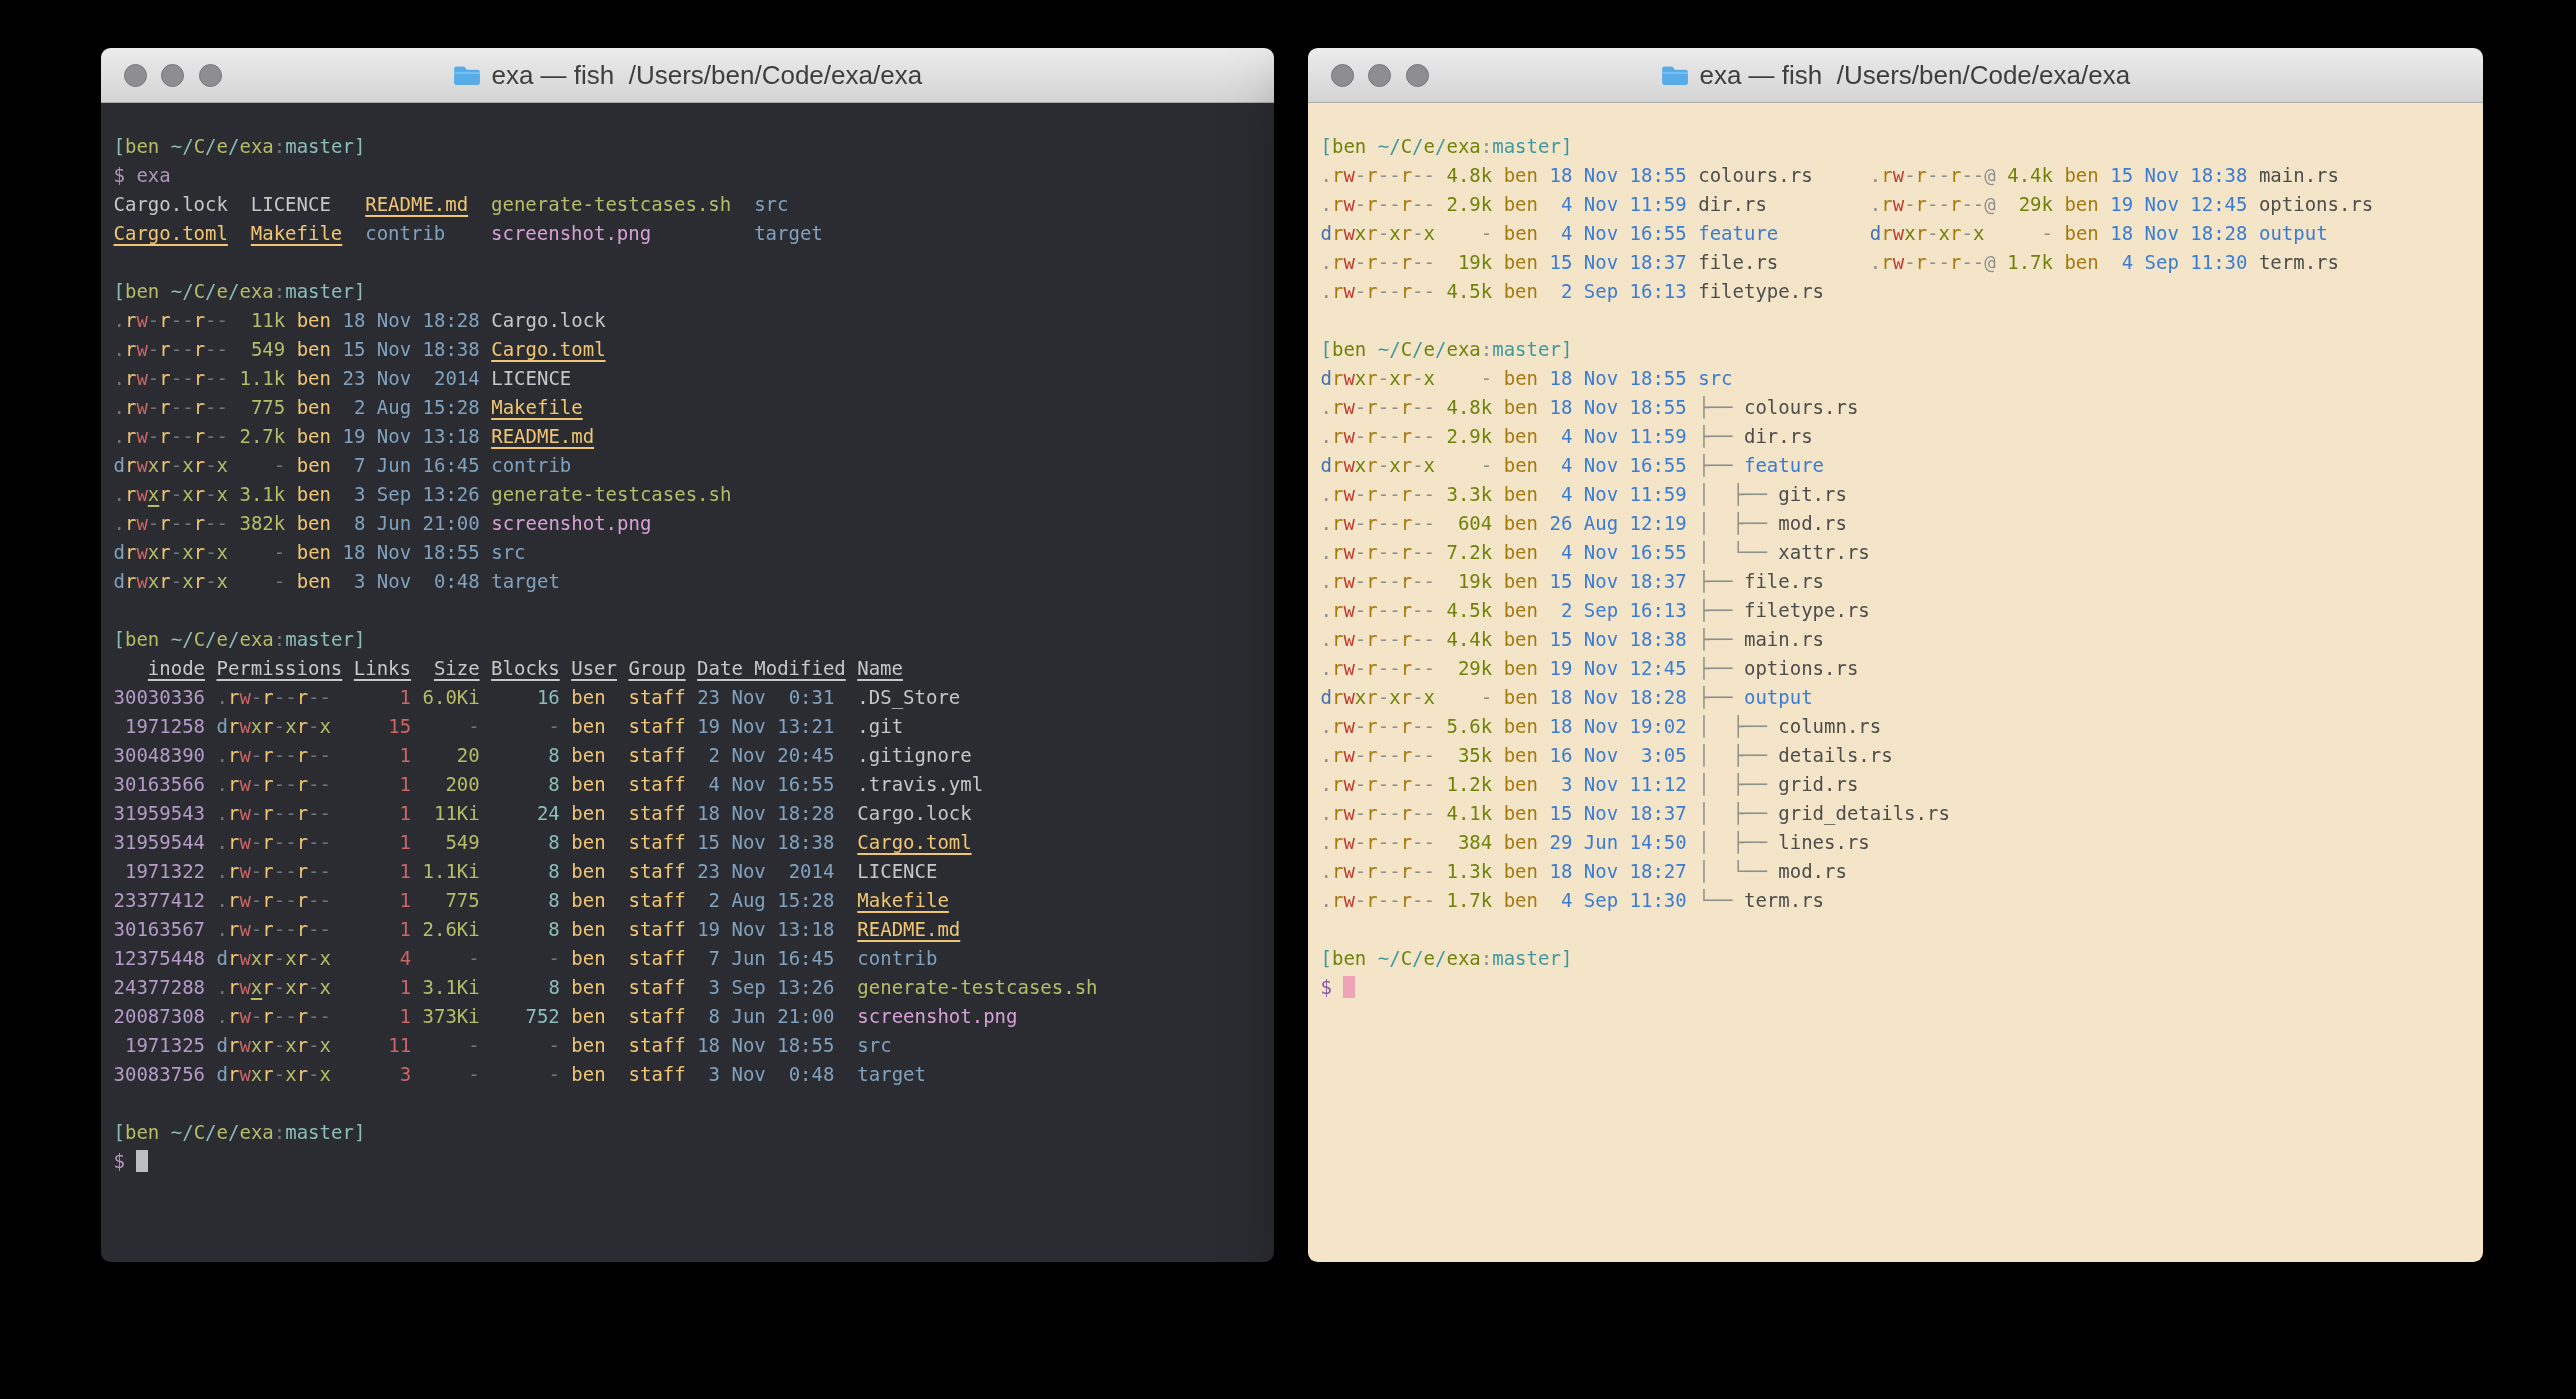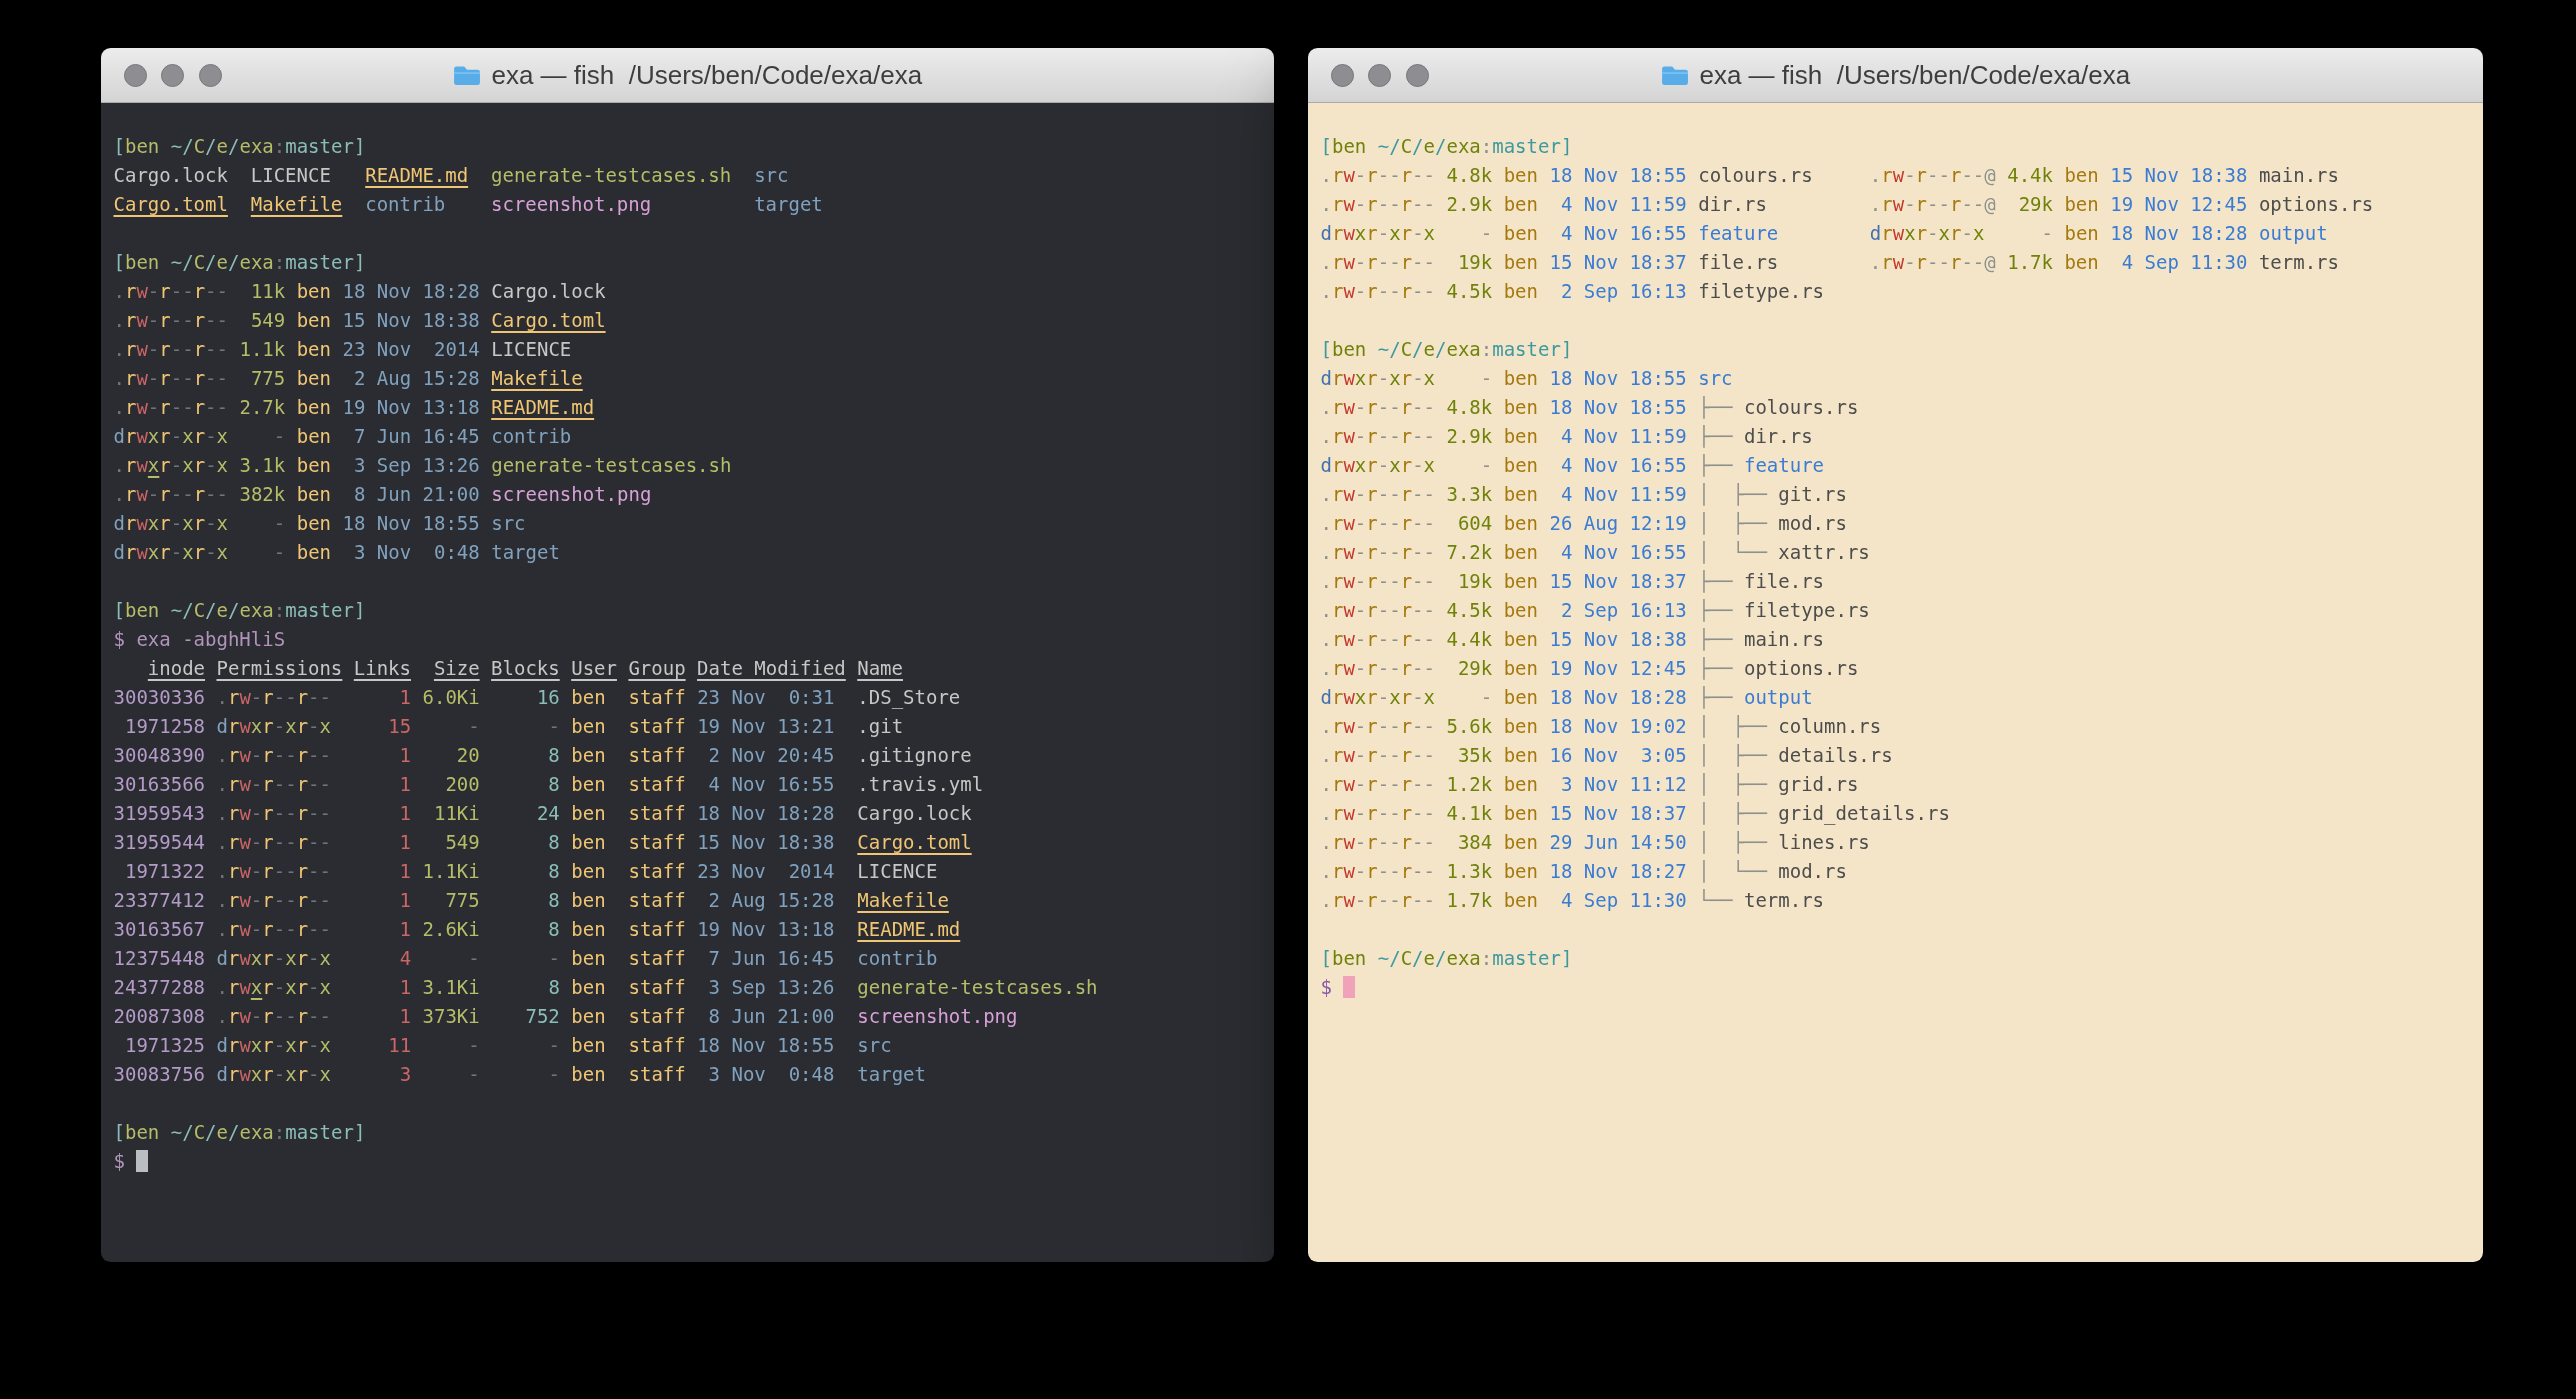--- a/index.html
+++ b/index.html
@@ -72,37 +72,37 @@
     <div class="title">
       <svg width="29" height="23" viewBox="0 0 30 24">
         <path d="M1 5 Q1 2.5 3.5 2.5 h8 l3 3.5 h11 Q28 6 28 8.5 v11 Q28 22 25.5 22 h-22 Q1 22 1 19.5 Z" fill="#58ade9"></path>
         <path d="M1 8.5 h27 v2 h-27 Z" fill="#79c2f2"></path>
       </svg>
       <span>exa — fish  /Users/ben/Code/exa/exa</span>
     </div>
   </div>
   <div class="term-body" style="background-color: rgb(42, 44, 49);">
       <div class="term-line"><span style="color: rgb(138, 190, 183);">[</span><span style="color: rgb(181, 189, 104);">ben</span><span style="color: rgb(197, 200, 198);"> </span><span style="color: rgb(138, 190, 183);">~</span><span style="color: rgb(138, 190, 183);">/</span><span style="color: rgb(181, 189, 104);">C</span><span style="color: rgb(138, 190, 183);">/</span><span style="color: rgb(181, 189, 104);">e</span><span style="color: rgb(138, 190, 183);">/</span><span style="color: rgb(181, 189, 104);">exa</span><span style="color: rgb(112, 117, 125);">:</span><span style="color: rgb(138, 190, 183);">master</span><span style="color: rgb(138, 190, 183);">]</span></div>
+      <div class="term-line"><span style="color: rgb(178, 148, 187);">$ exa</span></div>
       <div class="term-line"><span style="color: rgb(197, 200, 198);">Cargo.lock</span><span style="color: rgb(197, 200, 198);">  </span><span style="color: rgb(197, 200, 198);">LICENCE</span><span style="color: rgb(197, 200, 198);">   </span><span class="u" style="color: rgb(240, 198, 116);">README.md</span><span style="color: rgb(197, 200, 198);">  </span><span style="color: rgb(181, 189, 104);">generate-testcases.sh</span><span style="color: rgb(197, 200, 198);">  </span><span style="color: rgb(129, 162, 190);">src</span></div>
       <div class="term-line"><span class="u" style="color: rgb(240, 198, 116);">Cargo.toml</span><span style="color: rgb(197, 200, 198);">  </span><span class="u" style="color: rgb(240, 198, 116);">Makefile</span><span style="color: rgb(197, 200, 198);">  </span><span style="color: rgb(129, 162, 190);">contrib</span><span style="color: rgb(197, 200, 198);">    </span><span style="color: rgb(215, 161, 215);">screenshot.png</span><span style="color: rgb(197, 200, 198);">         </span><span style="color: rgb(129, 162, 190);">target</span></div>
       <div class="term-line">&nbsp;</div>
       <div class="term-line"><span style="color: rgb(138, 190, 183);">[</span><span style="color: rgb(181, 189, 104);">ben</span><span style="color: rgb(197, 200, 198);"> </span><span style="color: rgb(138, 190, 183);">~</span><span style="color: rgb(138, 190, 183);">/</span><span style="color: rgb(181, 189, 104);">C</span><span style="color: rgb(138, 190, 183);">/</span><span style="color: rgb(181, 189, 104);">e</span><span style="color: rgb(138, 190, 183);">/</span><span style="color: rgb(181, 189, 104);">exa</span><span style="color: rgb(112, 117, 125);">:</span><span style="color: rgb(138, 190, 183);">master</span><span style="color: rgb(138, 190, 183);">]</span></div>
       <div class="term-line"><span style="color: rgb(112, 117, 125);">.</span><span style="color: rgb(240, 198, 116);">r</span><span style="color: rgb(204, 102, 102);">w</span><span style="color: rgb(112, 117, 125);">-</span><span style="color: rgb(240, 198, 116);">r</span><span style="color: rgb(112, 117, 125);">--</span><span style="color: rgb(240, 198, 116);">r</span><span style="color: rgb(112, 117, 125);">--</span><span style="color: rgb(197, 200, 198);"> </span><span style="color: rgb(181, 189, 104);"> 11k</span><span style="color: rgb(197, 200, 198);"> </span><span style="color: rgb(240, 198, 116);">ben</span><span style="color: rgb(197, 200, 198);"> </span><span style="color: rgb(129, 162, 190);">18 Nov 18:28</span><span style="color: rgb(197, 200, 198);"> </span><span style="color: rgb(197, 200, 198);">Cargo.lock</span></div>
       <div class="term-line"><span style="color: rgb(112, 117, 125);">.</span><span style="color: rgb(240, 198, 116);">r</span><span style="color: rgb(204, 102, 102);">w</span><span style="color: rgb(112, 117, 125);">-</span><span style="color: rgb(240, 198, 116);">r</span><span style="color: rgb(112, 117, 125);">--</span><span style="color: rgb(240, 198, 116);">r</span><span style="color: rgb(112, 117, 125);">--</span><span style="color: rgb(197, 200, 198);"> </span><span style="color: rgb(181, 189, 104);"> 549</span><span style="color: rgb(197, 200, 198);"> </span><span style="color: rgb(240, 198, 116);">ben</span><span style="color: rgb(197, 200, 198);"> </span><span style="color: rgb(129, 162, 190);">15 Nov 18:38</span><span style="color: rgb(197, 200, 198);"> </span><span class="u" style="color: rgb(240, 198, 116);">Cargo.toml</span></div>
       <div class="term-line"><span style="color: rgb(112, 117, 125);">.</span><span style="color: rgb(240, 198, 116);">r</span><span style="color: rgb(204, 102, 102);">w</span><span style="color: rgb(112, 117, 125);">-</span><span style="color: rgb(240, 198, 116);">r</span><span style="color: rgb(112, 117, 125);">--</span><span style="color: rgb(240, 198, 116);">r</span><span style="color: rgb(112, 117, 125);">--</span><span style="color: rgb(197, 200, 198);"> </span><span style="color: rgb(181, 189, 104);">1.1k</span><span style="color: rgb(197, 200, 198);"> </span><span style="color: rgb(240, 198, 116);">ben</span><span style="color: rgb(197, 200, 198);"> </span><span style="color: rgb(129, 162, 190);">23 Nov  2014</span><span style="color: rgb(197, 200, 198);"> </span><span style="color: rgb(197, 200, 198);">LICENCE</span></div>
       <div class="term-line"><span style="color: rgb(112, 117, 125);">.</span><span style="color: rgb(240, 198, 116);">r</span><span style="color: rgb(204, 102, 102);">w</span><span style="color: rgb(112, 117, 125);">-</span><span style="color: rgb(240, 198, 116);">r</span><span style="color: rgb(112, 117, 125);">--</span><span style="color: rgb(240, 198, 116);">r</span><span style="color: rgb(112, 117, 125);">--</span><span style="color: rgb(197, 200, 198);"> </span><span style="color: rgb(181, 189, 104);"> 775</span><span style="color: rgb(197, 200, 198);"> </span><span style="color: rgb(240, 198, 116);">ben</span><span style="color: rgb(197, 200, 198);"> </span><span style="color: rgb(129, 162, 190);"> 2 Aug 15:28</span><span style="color: rgb(197, 200, 198);"> </span><span class="u" style="color: rgb(240, 198, 116);">Makefile</span></div>
       <div class="term-line"><span style="color: rgb(112, 117, 125);">.</span><span style="color: rgb(240, 198, 116);">r</span><span style="color: rgb(204, 102, 102);">w</span><span style="color: rgb(112, 117, 125);">-</span><span style="color: rgb(240, 198, 116);">r</span><span style="color: rgb(112, 117, 125);">--</span><span style="color: rgb(240, 198, 116);">r</span><span style="color: rgb(112, 117, 125);">--</span><span style="color: rgb(197, 200, 198);"> </span><span style="color: rgb(181, 189, 104);">2.7k</span><span style="color: rgb(197, 200, 198);"> </span><span style="color: rgb(240, 198, 116);">ben</span><span style="color: rgb(197, 200, 198);"> </span><span style="color: rgb(129, 162, 190);">19 Nov 13:18</span><span style="color: rgb(197, 200, 198);"> </span><span class="u" style="color: rgb(240, 198, 116);">README.md</span></div>
       <div class="term-line"><span style="color: rgb(129, 162, 190);">d</span><span style="color: rgb(240, 198, 116);">r</span><span style="color: rgb(204, 102, 102);">w</span><span style="color: rgb(181, 189, 104);">x</span><span style="color: rgb(240, 198, 116);">r</span><span style="color: rgb(112, 117, 125);">-</span><span style="color: rgb(181, 189, 104);">x</span><span style="color: rgb(240, 198, 116);">r</span><span style="color: rgb(112, 117, 125);">-</span><span style="color: rgb(181, 189, 104);">x</span><span style="color: rgb(197, 200, 198);"> </span><span style="color: rgb(112, 117, 125);">   -</span><span style="color: rgb(197, 200, 198);"> </span><span style="color: rgb(240, 198, 116);">ben</span><span style="color: rgb(197, 200, 198);"> </span><span style="color: rgb(129, 162, 190);"> 7 Jun 16:45</span><span style="color: rgb(197, 200, 198);"> </span><span style="color: rgb(129, 162, 190);">contrib</span></div>
       <div class="term-line"><span style="color: rgb(112, 117, 125);">.</span><span style="color: rgb(240, 198, 116);">r</span><span style="color: rgb(204, 102, 102);">w</span><span class="u" style="color: rgb(181, 189, 104);">x</span><span style="color: rgb(240, 198, 116);">r</span><span style="color: rgb(112, 117, 125);">-</span><span style="color: rgb(181, 189, 104);">x</span><span style="color: rgb(240, 198, 116);">r</span><span style="color: rgb(112, 117, 125);">-</span><span style="color: rgb(181, 189, 104);">x</span><span style="color: rgb(197, 200, 198);"> </span><span style="color: rgb(181, 189, 104);">3.1k</span><span style="color: rgb(197, 200, 198);"> </span><span style="color: rgb(240, 198, 116);">ben</span><span style="color: rgb(197, 200, 198);"> </span><span style="color: rgb(129, 162, 190);"> 3 Sep 13:26</span><span style="color: rgb(197, 200, 198);"> </span><span style="color: rgb(181, 189, 104);">generate-testcases.sh</span></div>
       <div class="term-line"><span style="color: rgb(112, 117, 125);">.</span><span style="color: rgb(240, 198, 116);">r</span><span style="color: rgb(204, 102, 102);">w</span><span style="color: rgb(112, 117, 125);">-</span><span style="color: rgb(240, 198, 116);">r</span><span style="color: rgb(112, 117, 125);">--</span><span style="color: rgb(240, 198, 116);">r</span><span style="color: rgb(112, 117, 125);">--</span><span style="color: rgb(197, 200, 198);"> </span><span style="color: rgb(181, 189, 104);">382k</span><span style="color: rgb(197, 200, 198);"> </span><span style="color: rgb(240, 198, 116);">ben</span><span style="color: rgb(197, 200, 198);"> </span><span style="color: rgb(129, 162, 190);"> 8 Jun 21:00</span><span style="color: rgb(197, 200, 198);"> </span><span style="color: rgb(215, 161, 215);">screenshot.png</span></div>
       <div class="term-line"><span style="color: rgb(129, 162, 190);">d</span><span style="color: rgb(240, 198, 116);">r</span><span style="color: rgb(204, 102, 102);">w</span><span style="color: rgb(181, 189, 104);">x</span><span style="color: rgb(240, 198, 116);">r</span><span style="color: rgb(112, 117, 125);">-</span><span style="color: rgb(181, 189, 104);">x</span><span style="color: rgb(240, 198, 116);">r</span><span style="color: rgb(112, 117, 125);">-</span><span style="color: rgb(181, 189, 104);">x</span><span style="color: rgb(197, 200, 198);"> </span><span style="color: rgb(112, 117, 125);">   -</span><span style="color: rgb(197, 200, 198);"> </span><span style="color: rgb(240, 198, 116);">ben</span><span style="color: rgb(197, 200, 198);"> </span><span style="color: rgb(129, 162, 190);">18 Nov 18:55</span><span style="color: rgb(197, 200, 198);"> </span><span style="color: rgb(129, 162, 190);">src</span></div>
       <div class="term-line"><span style="color: rgb(129, 162, 190);">d</span><span style="color: rgb(240, 198, 116);">r</span><span style="color: rgb(204, 102, 102);">w</span><span style="color: rgb(181, 189, 104);">x</span><span style="color: rgb(240, 198, 116);">r</span><span style="color: rgb(112, 117, 125);">-</span><span style="color: rgb(181, 189, 104);">x</span><span style="color: rgb(240, 198, 116);">r</span><span style="color: rgb(112, 117, 125);">-</span><span style="color: rgb(181, 189, 104);">x</span><span style="color: rgb(197, 200, 198);"> </span><span style="color: rgb(112, 117, 125);">   -</span><span style="color: rgb(197, 200, 198);"> </span><span style="color: rgb(240, 198, 116);">ben</span><span style="color: rgb(197, 200, 198);"> </span><span style="color: rgb(129, 162, 190);"> 3 Nov  0:48</span><span style="color: rgb(197, 200, 198);"> </span><span style="color: rgb(129, 162, 190);">target</span></div>
       <div class="term-line">&nbsp;</div>
       <div class="term-line"><span style="color: rgb(138, 190, 183);">[</span><span style="color: rgb(181, 189, 104);">ben</span><span style="color: rgb(197, 200, 198);"> </span><span style="color: rgb(138, 190, 183);">~</span><span style="color: rgb(138, 190, 183);">/</span><span style="color: rgb(181, 189, 104);">C</span><span style="color: rgb(138, 190, 183);">/</span><span style="color: rgb(181, 189, 104);">e</span><span style="color: rgb(138, 190, 183);">/</span><span style="color: rgb(181, 189, 104);">exa</span><span style="color: rgb(112, 117, 125);">:</span><span style="color: rgb(138, 190, 183);">master</span><span style="color: rgb(138, 190, 183);">]</span></div>
-      <div class="term-line"><span style="color: rgb(178, 148, 187);">$ exa -abghHliS</span></div>
       <div class="term-line"><span style="color: rgb(197, 200, 198);">   </span><span class="u" style="color: rgb(197, 200, 198);">inode</span><span style="color: rgb(197, 200, 198);"> </span><span class="u" style="color: rgb(197, 200, 198);">Permissions</span><span style="color: rgb(197, 200, 198);"> </span><span class="u" style="color: rgb(197, 200, 198);">Links</span><span style="color: rgb(197, 200, 198);">  </span><span class="u" style="color: rgb(197, 200, 198);">Size</span><span style="color: rgb(197, 200, 198);"> </span><span class="u" style="color: rgb(197, 200, 198);">Blocks</span><span style="color: rgb(197, 200, 198);"> </span><span class="u" style="color: rgb(197, 200, 198);">User</span><span style="color: rgb(197, 200, 198);"> </span><span class="u" style="color: rgb(197, 200, 198);">Group</span><span style="color: rgb(197, 200, 198);"> </span><span class="u" style="color: rgb(197, 200, 198);">Date Modified</span><span style="color: rgb(197, 200, 198);"> </span><span class="u" style="color: rgb(197, 200, 198);">Name</span></div>
       <div class="term-line"><span style="color: rgb(180, 155, 200);">30030336</span><span style="color: rgb(197, 200, 198);"> </span><span style="color: rgb(112, 117, 125);">.</span><span style="color: rgb(240, 198, 116);">r</span><span style="color: rgb(204, 102, 102);">w</span><span style="color: rgb(112, 117, 125);">-</span><span style="color: rgb(240, 198, 116);">r</span><span style="color: rgb(112, 117, 125);">--</span><span style="color: rgb(240, 198, 116);">r</span><span style="color: rgb(112, 117, 125);">--</span><span style="color: rgb(197, 200, 198);">      </span><span style="color: rgb(204, 102, 102);">1</span><span style="color: rgb(197, 200, 198);"> </span><span style="color: rgb(181, 189, 104);">6.0Ki</span><span style="color: rgb(197, 200, 198);"> </span><span style="color: rgb(138, 190, 183);">    16</span><span style="color: rgb(197, 200, 198);"> </span><span style="color: rgb(240, 198, 116);">ben</span><span style="color: rgb(197, 200, 198);">  </span><span style="color: rgb(240, 198, 116);">staff</span><span style="color: rgb(197, 200, 198);"> </span><span style="color: rgb(129, 162, 190);">23 Nov  0:31</span><span style="color: rgb(197, 200, 198);">  </span><span style="color: rgb(197, 200, 198);">.DS_Store</span></div>
       <div class="term-line"><span style="color: rgb(180, 155, 200);"> 1971258</span><span style="color: rgb(197, 200, 198);"> </span><span style="color: rgb(129, 162, 190);">d</span><span style="color: rgb(240, 198, 116);">r</span><span style="color: rgb(204, 102, 102);">w</span><span style="color: rgb(181, 189, 104);">x</span><span style="color: rgb(240, 198, 116);">r</span><span style="color: rgb(112, 117, 125);">-</span><span style="color: rgb(181, 189, 104);">x</span><span style="color: rgb(240, 198, 116);">r</span><span style="color: rgb(112, 117, 125);">-</span><span style="color: rgb(181, 189, 104);">x</span><span style="color: rgb(197, 200, 198);">     </span><span style="color: rgb(204, 102, 102);">15</span><span style="color: rgb(197, 200, 198);"> </span><span style="color: rgb(112, 117, 125);">    -</span><span style="color: rgb(197, 200, 198);"> </span><span style="color: rgb(112, 117, 125);">     -</span><span style="color: rgb(197, 200, 198);"> </span><span style="color: rgb(240, 198, 116);">ben</span><span style="color: rgb(197, 200, 198);">  </span><span style="color: rgb(240, 198, 116);">staff</span><span style="color: rgb(197, 200, 198);"> </span><span style="color: rgb(129, 162, 190);">19 Nov 13:21</span><span style="color: rgb(197, 200, 198);">  </span><span style="color: rgb(197, 200, 198);">.git</span></div>
       <div class="term-line"><span style="color: rgb(180, 155, 200);">30048390</span><span style="color: rgb(197, 200, 198);"> </span><span style="color: rgb(112, 117, 125);">.</span><span style="color: rgb(240, 198, 116);">r</span><span style="color: rgb(204, 102, 102);">w</span><span style="color: rgb(112, 117, 125);">-</span><span style="color: rgb(240, 198, 116);">r</span><span style="color: rgb(112, 117, 125);">--</span><span style="color: rgb(240, 198, 116);">r</span><span style="color: rgb(112, 117, 125);">--</span><span style="color: rgb(197, 200, 198);">      </span><span style="color: rgb(204, 102, 102);">1</span><span style="color: rgb(197, 200, 198);"> </span><span style="color: rgb(181, 189, 104);">   20</span><span style="color: rgb(197, 200, 198);"> </span><span style="color: rgb(138, 190, 183);">     8</span><span style="color: rgb(197, 200, 198);"> </span><span style="color: rgb(240, 198, 116);">ben</span><span style="color: rgb(197, 200, 198);">  </span><span style="color: rgb(240, 198, 116);">staff</span><span style="color: rgb(197, 200, 198);"> </span><span style="color: rgb(129, 162, 190);"> 2 Nov 20:45</span><span style="color: rgb(197, 200, 198);">  </span><span style="color: rgb(197, 200, 198);">.gitignore</span></div>
       <div class="term-line"><span style="color: rgb(180, 155, 200);">30163566</span><span style="color: rgb(197, 200, 198);"> </span><span style="color: rgb(112, 117, 125);">.</span><span style="color: rgb(240, 198, 116);">r</span><span style="color: rgb(204, 102, 102);">w</span><span style="color: rgb(112, 117, 125);">-</span><span style="color: rgb(240, 198, 116);">r</span><span style="color: rgb(112, 117, 125);">--</span><span style="color: rgb(240, 198, 116);">r</span><span style="color: rgb(112, 117, 125);">--</span><span style="color: rgb(197, 200, 198);">      </span><span style="color: rgb(204, 102, 102);">1</span><span style="color: rgb(197, 200, 198);"> </span><span style="color: rgb(181, 189, 104);">  200</span><span style="color: rgb(197, 200, 198);"> </span><span style="color: rgb(138, 190, 183);">     8</span><span style="color: rgb(197, 200, 198);"> </span><span style="color: rgb(240, 198, 116);">ben</span><span style="color: rgb(197, 200, 198);">  </span><span style="color: rgb(240, 198, 116);">staff</span><span style="color: rgb(197, 200, 198);"> </span><span style="color: rgb(129, 162, 190);"> 4 Nov 16:55</span><span style="color: rgb(197, 200, 198);">  </span><span style="color: rgb(197, 200, 198);">.travis.yml</span></div>
       <div class="term-line"><span style="color: rgb(180, 155, 200);">31959543</span><span style="color: rgb(197, 200, 198);"> </span><span style="color: rgb(112, 117, 125);">.</span><span style="color: rgb(240, 198, 116);">r</span><span style="color: rgb(204, 102, 102);">w</span><span style="color: rgb(112, 117, 125);">-</span><span style="color: rgb(240, 198, 116);">r</span><span style="color: rgb(112, 117, 125);">--</span><span style="color: rgb(240, 198, 116);">r</span><span style="color: rgb(112, 117, 125);">--</span><span style="color: rgb(197, 200, 198);">      </span><span style="color: rgb(204, 102, 102);">1</span><span style="color: rgb(197, 200, 198);"> </span><span style="color: rgb(181, 189, 104);"> 11Ki</span><span style="color: rgb(197, 200, 198);"> </span><span style="color: rgb(138, 190, 183);">    24</span><span style="color: rgb(197, 200, 198);"> </span><span style="color: rgb(240, 198, 116);">ben</span><span style="color: rgb(197, 200, 198);">  </span><span style="color: rgb(240, 198, 116);">staff</span><span style="color: rgb(197, 200, 198);"> </span><span style="color: rgb(129, 162, 190);">18 Nov 18:28</span><span style="color: rgb(197, 200, 198);">  </span><span style="color: rgb(197, 200, 198);">Cargo.lock</span></div>
       <div class="term-line"><span style="color: rgb(180, 155, 200);">31959544</span><span style="color: rgb(197, 200, 198);"> </span><span style="color: rgb(112, 117, 125);">.</span><span style="color: rgb(240, 198, 116);">r</span><span style="color: rgb(204, 102, 102);">w</span><span style="color: rgb(112, 117, 125);">-</span><span style="color: rgb(240, 198, 116);">r</span><span style="color: rgb(112, 117, 125);">--</span><span style="color: rgb(240, 198, 116);">r</span><span style="color: rgb(112, 117, 125);">--</span><span style="color: rgb(197, 200, 198);">      </span><span style="color: rgb(204, 102, 102);">1</span><span style="color: rgb(197, 200, 198);"> </span><span style="color: rgb(181, 189, 104);">  549</span><span style="color: rgb(197, 200, 198);"> </span><span style="color: rgb(138, 190, 183);">     8</span><span style="color: rgb(197, 200, 198);"> </span><span style="color: rgb(240, 198, 116);">ben</span><span style="color: rgb(197, 200, 198);">  </span><span style="color: rgb(240, 198, 116);">staff</span><span style="color: rgb(197, 200, 198);"> </span><span style="color: rgb(129, 162, 190);">15 Nov 18:38</span><span style="color: rgb(197, 200, 198);">  </span><span class="u" style="color: rgb(240, 198, 116);">Cargo.toml</span></div>
       <div class="term-line"><span style="color: rgb(180, 155, 200);"> 1971322</span><span style="color: rgb(197, 200, 198);"> </span><span style="color: rgb(112, 117, 125);">.</span><span style="color: rgb(240, 198, 116);">r</span><span style="color: rgb(204, 102, 102);">w</span><span style="color: rgb(112, 117, 125);">-</span><span style="color: rgb(240, 198, 116);">r</span><span style="color: rgb(112, 117, 125);">--</span><span style="color: rgb(240, 198, 116);">r</span><span style="color: rgb(112, 117, 125);">--</span><span style="color: rgb(197, 200, 198);">      </span><span style="color: rgb(204, 102, 102);">1</span><span style="color: rgb(197, 200, 198);"> </span><span style="color: rgb(181, 189, 104);">1.1Ki</span><span style="color: rgb(197, 200, 198);"> </span><span style="color: rgb(138, 190, 183);">     8</span><span style="color: rgb(197, 200, 198);"> </span><span style="color: rgb(240, 198, 116);">ben</span><span style="color: rgb(197, 200, 198);">  </span><span style="color: rgb(240, 198, 116);">staff</span><span style="color: rgb(197, 200, 198);"> </span><span style="color: rgb(129, 162, 190);">23 Nov  2014</span><span style="color: rgb(197, 200, 198);">  </span><span style="color: rgb(197, 200, 198);">LICENCE</span></div>
       <div class="term-line"><span style="color: rgb(180, 155, 200);">23377412</span><span style="color: rgb(197, 200, 198);"> </span><span style="color: rgb(112, 117, 125);">.</span><span style="color: rgb(240, 198, 116);">r</span><span style="color: rgb(204, 102, 102);">w</span><span style="color: rgb(112, 117, 125);">-</span><span style="color: rgb(240, 198, 116);">r</span><span style="color: rgb(112, 117, 125);">--</span><span style="color: rgb(240, 198, 116);">r</span><span style="color: rgb(112, 117, 125);">--</span><span style="color: rgb(197, 200, 198);">      </span><span style="color: rgb(204, 102, 102);">1</span><span style="color: rgb(197, 200, 198);"> </span><span style="color: rgb(181, 189, 104);">  775</span><span style="color: rgb(197, 200, 198);"> </span><span style="color: rgb(138, 190, 183);">     8</span><span style="color: rgb(197, 200, 198);"> </span><span style="color: rgb(240, 198, 116);">ben</span><span style="color: rgb(197, 200, 198);">  </span><span style="color: rgb(240, 198, 116);">staff</span><span style="color: rgb(197, 200, 198);"> </span><span style="color: rgb(129, 162, 190);"> 2 Aug 15:28</span><span style="color: rgb(197, 200, 198);">  </span><span class="u" style="color: rgb(240, 198, 116);">Makefile</span></div>
       <div class="term-line"><span style="color: rgb(180, 155, 200);">30163567</span><span style="color: rgb(197, 200, 198);"> </span><span style="color: rgb(112, 117, 125);">.</span><span style="color: rgb(240, 198, 116);">r</span><span style="color: rgb(204, 102, 102);">w</span><span style="color: rgb(112, 117, 125);">-</span><span style="color: rgb(240, 198, 116);">r</span><span style="color: rgb(112, 117, 125);">--</span><span style="color: rgb(240, 198, 116);">r</span><span style="color: rgb(112, 117, 125);">--</span><span style="color: rgb(197, 200, 198);">      </span><span style="color: rgb(204, 102, 102);">1</span><span style="color: rgb(197, 200, 198);"> </span><span style="color: rgb(181, 189, 104);">2.6Ki</span><span style="color: rgb(197, 200, 198);"> </span><span style="color: rgb(138, 190, 183);">     8</span><span style="color: rgb(197, 200, 198);"> </span><span style="color: rgb(240, 198, 116);">ben</span><span style="color: rgb(197, 200, 198);">  </span><span style="color: rgb(240, 198, 116);">staff</span><span style="color: rgb(197, 200, 198);"> </span><span style="color: rgb(129, 162, 190);">19 Nov 13:18</span><span style="color: rgb(197, 200, 198);">  </span><span class="u" style="color: rgb(240, 198, 116);">README.md</span></div>

